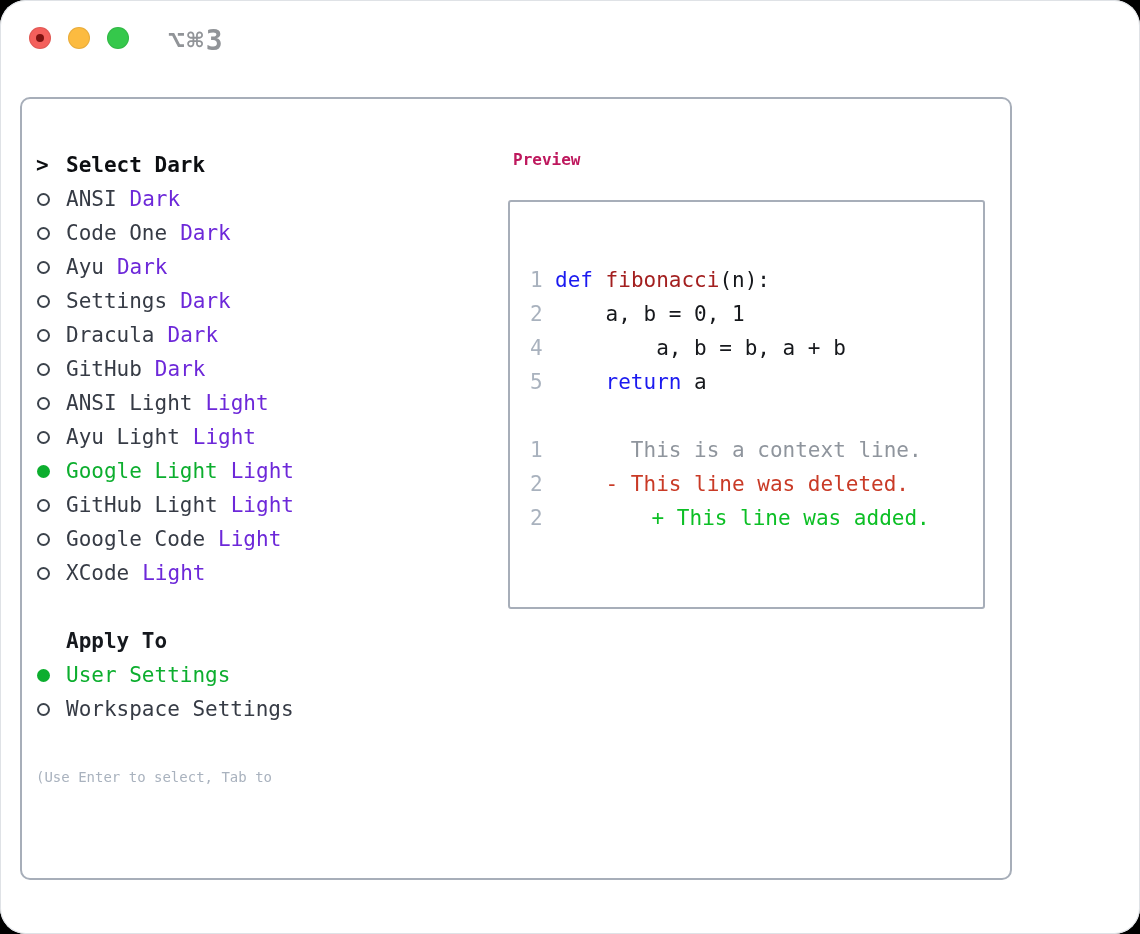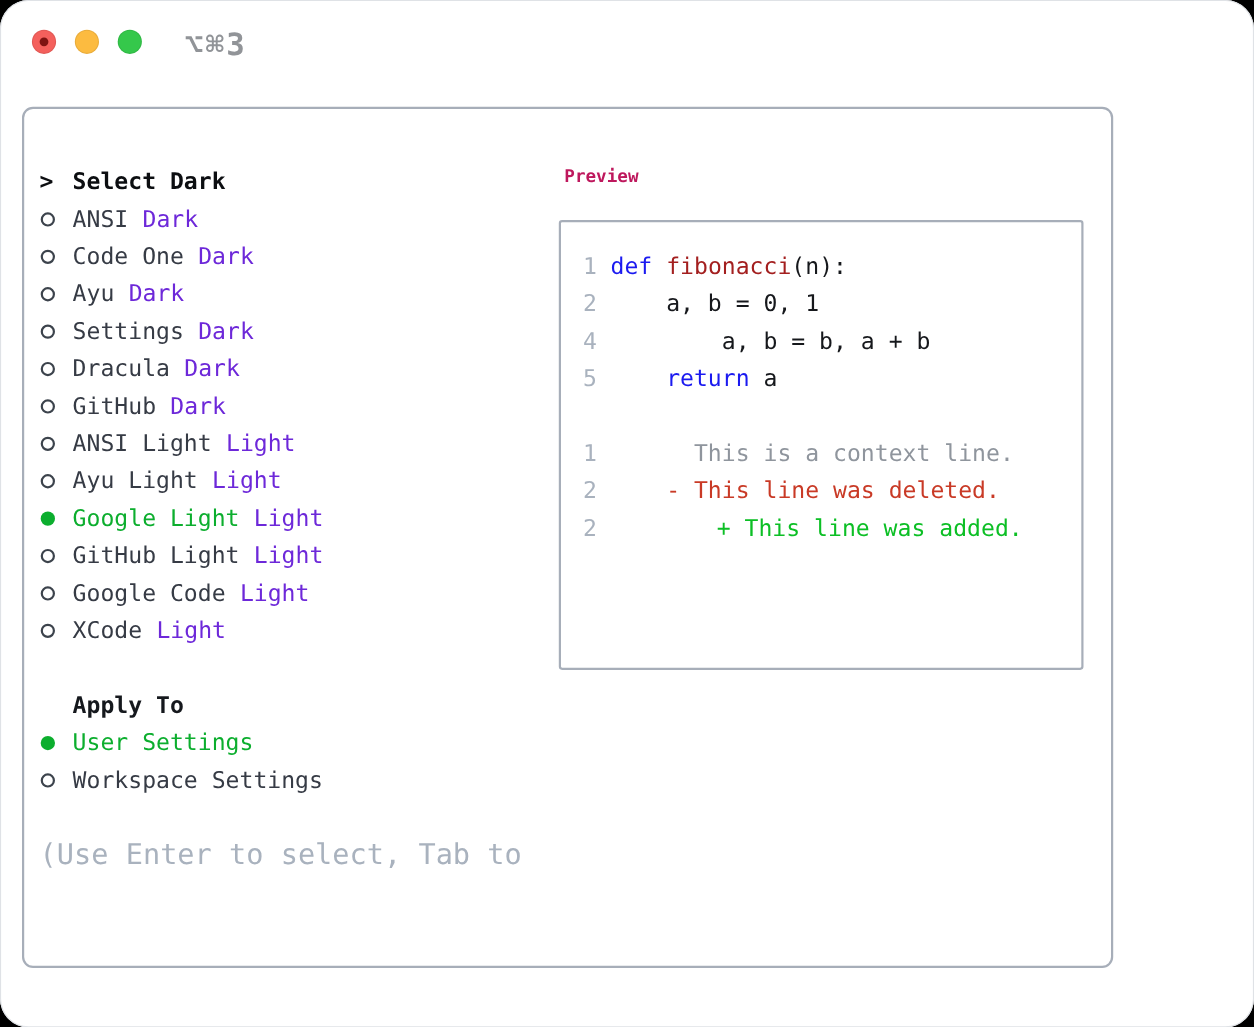--- a/index.html
+++ b/index.html
@@ -40,30 +40,30 @@
   .cell{width:30px;flex:0 0 30px;display:flex;align-items:center;}
   .chev{font-weight:700;color:#0c0e11;font-size:21px;}
   .bullet{width:13px;height:13px;border-radius:50%;box-sizing:border-box;margin-left:1px;}
   .bullet.open{border:2px solid #3c434c;background:transparent;}
   .bullet.filled{background:#0cae2e;}
   .hdr{font-weight:700;color:#0c0e11;}
   .subhdr{font-weight:600;color:#15181d;}
   .tname{color:#363b45;}
   .tname.sel{color:#0cae2e;}
   .variant{color:#6d28d9;margin-left:13px;}
-  .hintline{color:#a9b2be;font-size:26px;height:34px;line-height:34px;white-space:pre;}
+  .hintline{color:#a9b2be;font-size:14px;height:34px;line-height:34px;white-space:pre;}
   
   .preview-label{
     position:absolute;left:502px;top:150px;font-size:16px;font-weight:700;color:#be185d;margin-left:11px;
   }
   .preview-box{
     position:absolute;left:508px;top:200px;width:477px;height:409px;
     border:2px solid #a7aeb9;border-radius:3px;box-sizing:border-box;background:#fff;
   }
-  .code{padding:23px 0 0 20px;font-size:21px;}
+  .code{padding:61px 0 0 20px;font-size:21px;}
   .cline{height:34px;line-height:34px;white-space:pre;font-size:21px;}
   .ln-num{display:inline-block;width:25px;color:#a9b2be;}
   .seg.plain{color:#16181c;}
   .seg.kw{color:#1b1af0;}
   .seg.fn{color:#a31f1f;}
   .seg.context{color:#8f959d;}
   .seg.removed{color:#c93a26;}
   .seg.added{color:#0cbf25;margin-left:46px;}
 </style>
 </head>

